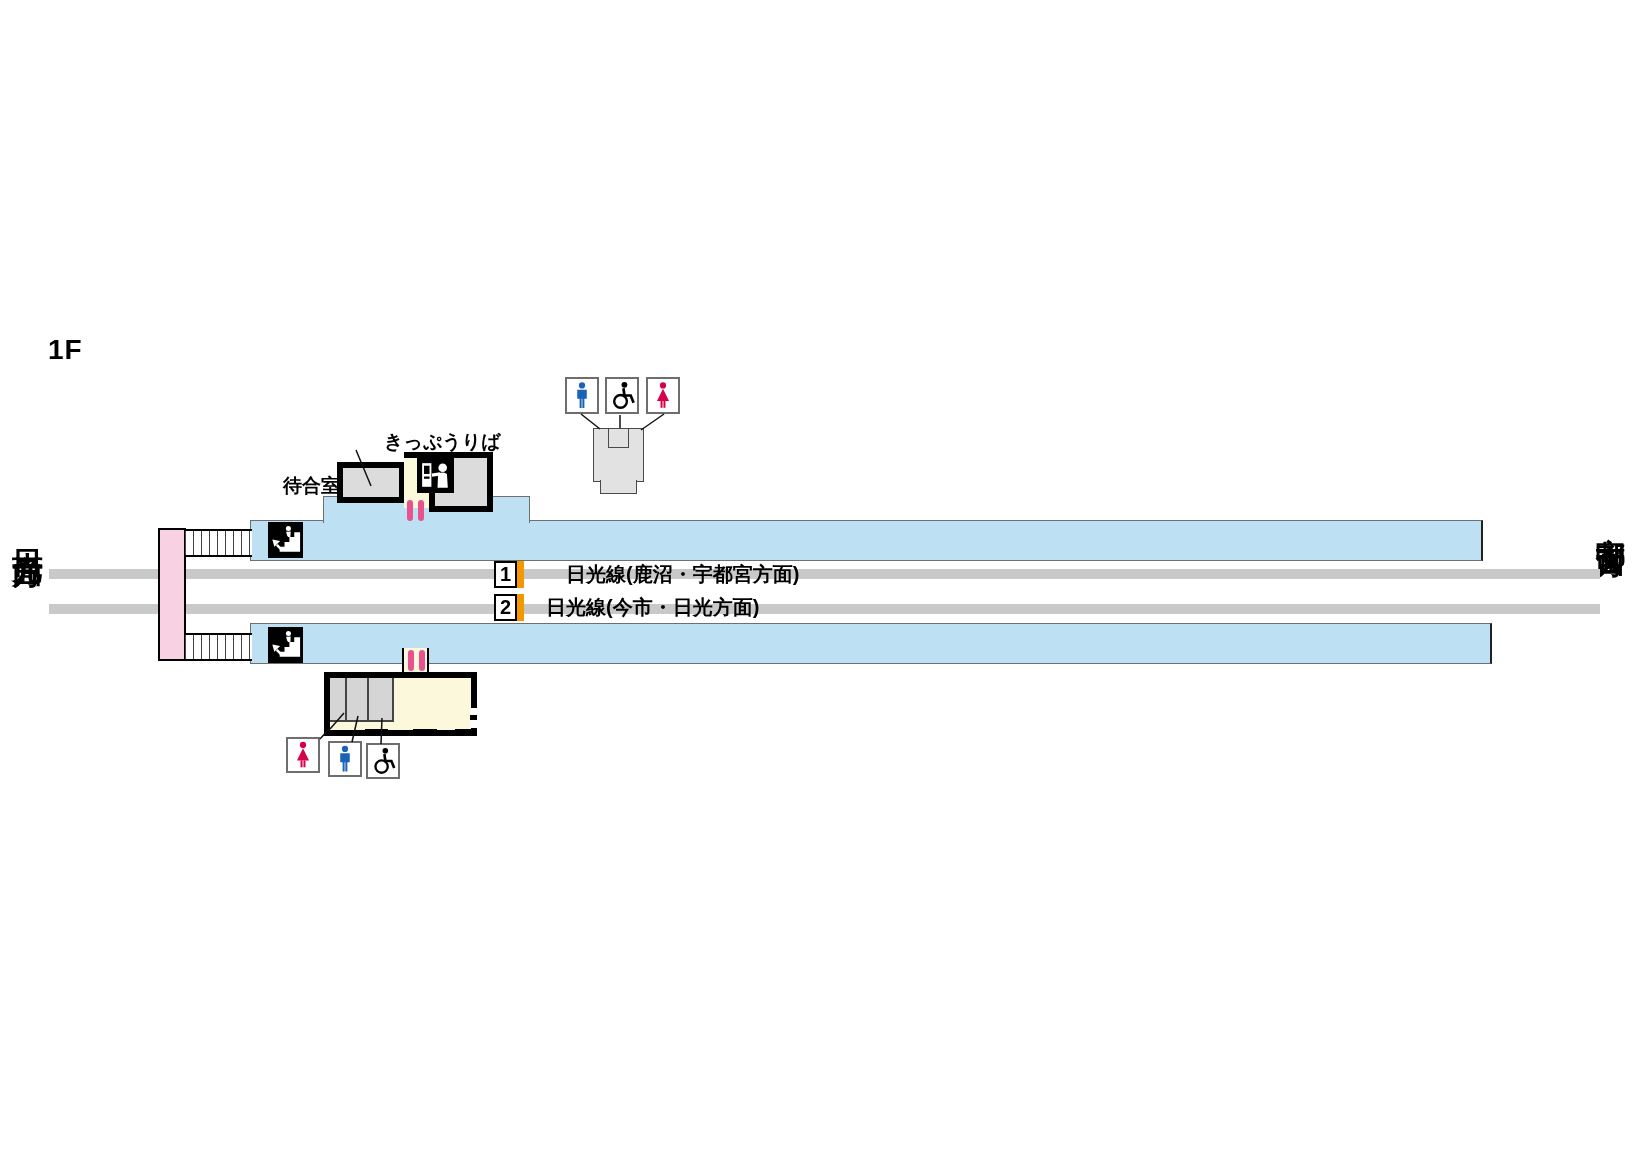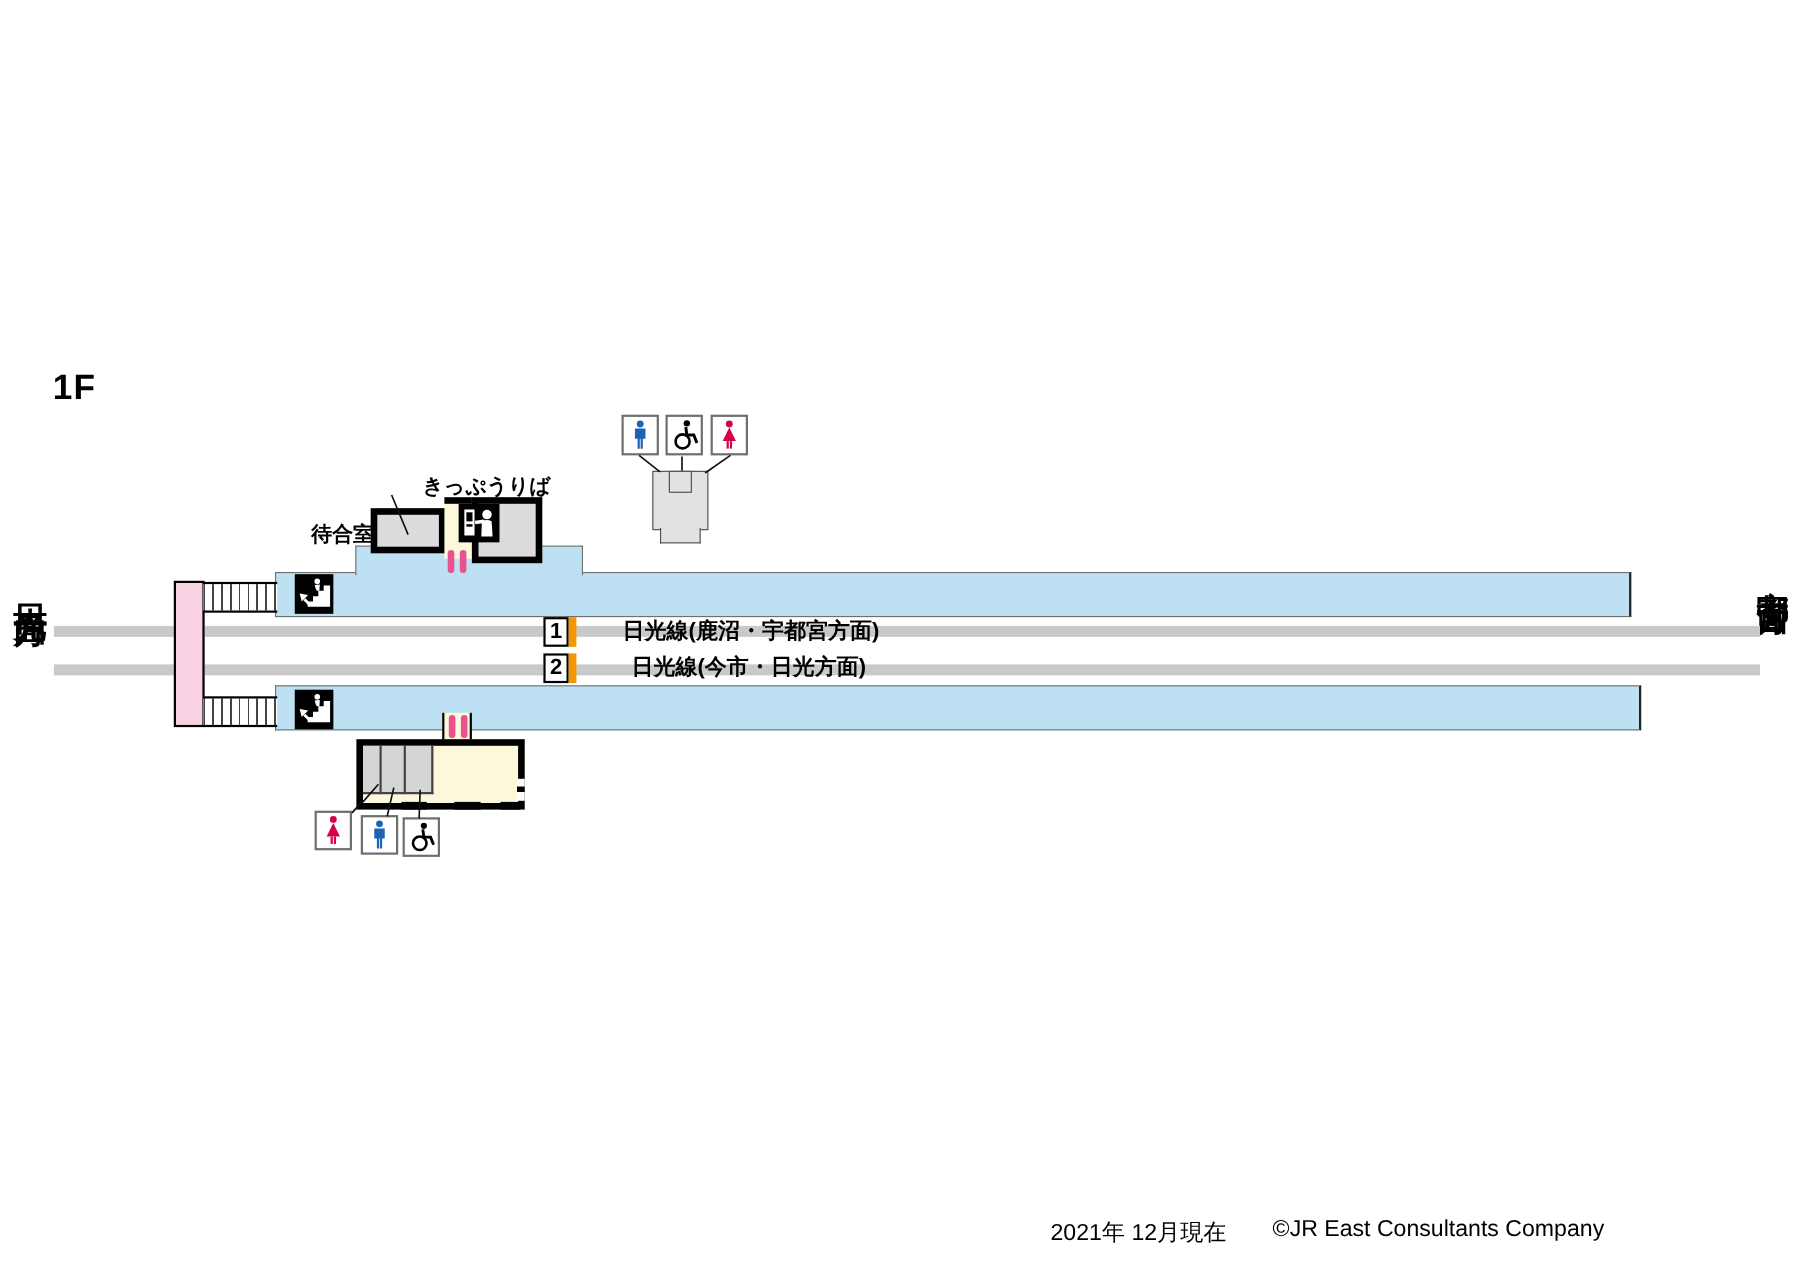--- a/index.html
+++ b/index.html
@@ -1,19 +1,19 @@
 <!DOCTYPE html>
 <html><head>
 <meta charset="utf-8">
 <style>
   html,body{margin:0;padding:0;background:#fff;}
   .canvas{position:relative;width:1642px;height:1162px;background:#fff;overflow:hidden;
           font-family:"Liberation Sans","DejaVu Sans",sans-serif;color:#000;}
   .abs{position:absolute;}
-  .floor-label{font-size:32px;font-weight:bold;letter-spacing:1px;}
+  .floor-label{font-size:28px;font-weight:bold;letter-spacing:1px;}
   .vtext{writing-mode:vertical-rl;text-orientation:upright;font-weight:bold;letter-spacing:3px;line-height:1;}
   .vtext.big{font-size:31px;}
   .vtext.med{font-size:29px;}
   .track{background:#C9C9C9;height:10px;}
   .platform{background:#BDE0F2;border:1.5px solid #6f6f6f;box-sizing:border-box;}
   .platform.endcap{border-right:2.5px solid #222;}
   .notch{background:#BDE0F2;border:1.5px solid #6f6f6f;border-bottom:none;box-sizing:border-box;}
   .bridge{background:#F8D2E2;border:2px solid #000;box-sizing:border-box;}
   .hatch{background:repeating-linear-gradient(90deg,#444 0 1.5px,#fff 1.5px 8px);
          border-top:2px solid #000;border-bottom:2px solid #000;box-sizing:border-box;}
@@ -124,21 +124,21 @@
   <div class="abs gray-struct" style="left:608px;top:428px;width:21px;height:20px;"></div>
 
   <div class="abs" style="left:494px;top:561px;display:flex;">
     <div class="num-box">1</div>
     <div class="num-stripe"></div>
     <div class="line-name" style="margin-left:42px;text-align:right;">日光線(鹿沼・宇都宮方面)</div>
   </div>
   <div class="abs" style="left:494px;top:594px;display:flex;">
     <div class="num-box">2</div>
     <div class="num-stripe"></div>
-    <div class="line-name" style="margin-left:50px;">日光線(今市・日光方面)</div>
+    <div class="line-name" style="margin-left:22px;">日光線(今市・日光方面)</div>
   </div>
 
   <div class="abs cream" style="left:402px;top:648px;width:27px;height:27px;border-left:2.5px solid #000;border-right:2.5px solid #000;"></div>
   <div class="abs gate-bar" style="left:408px;top:650px;"></div>
   <div class="abs gate-bar" style="left:419px;top:650px;"></div>
   <div class="abs room" style="left:324px;top:672px;width:153px;height:64px;background:#FBF8DC;">
     <div style="position:absolute;left:0;top:0;width:64px;height:44px;background:#D5D5D5;border-right:2px solid #444;border-bottom:2px solid #444;box-sizing:border-box;"></div>
     <div class="comp-divider" style="position:absolute;left:15px;top:0;height:44px;"></div>
     <div class="comp-divider" style="position:absolute;left:37px;top:0;height:44px;"></div>
   </div>
@@ -180,18 +180,14 @@
       <line x1="620" y1="415" x2="620" y2="428"></line>
       <line x1="664" y1="414" x2="641" y2="430"></line>
       <line x1="356" y1="450" x2="371" y2="486"></line>
       <line x1="320" y1="739" x2="329" y2="729"></line>
       <line x1="352" y1="742" x2="358" y2="716"></line>
       <line x1="381" y1="744" x2="382" y2="718"></line>
       <line x1="330" y1="729" x2="344" y2="713"></line>
     </g>
   </svg>
 
-  <div class="abs footer" style="left:955px;top:1106px;">
-    <span>2021年 12月現在</span>
-    <span>©JR East Consultants Company</span>
-  </div>
 
 </div>
 
 </body></html>

